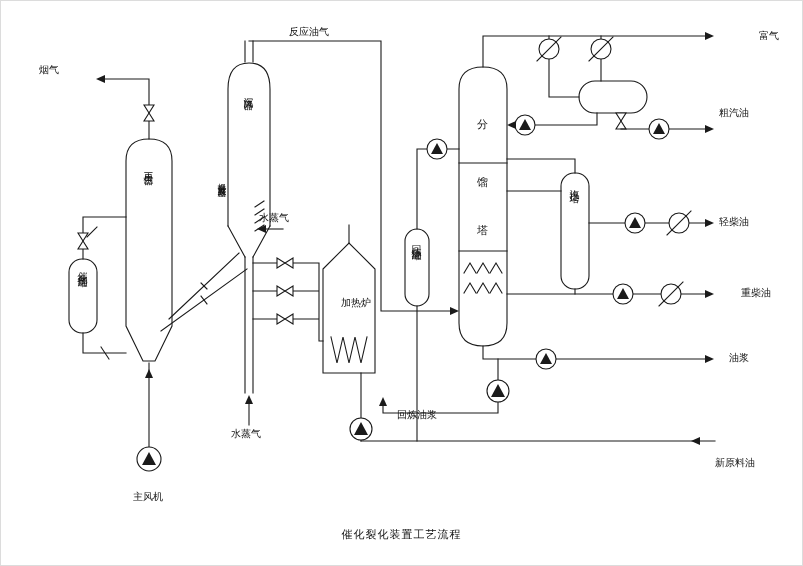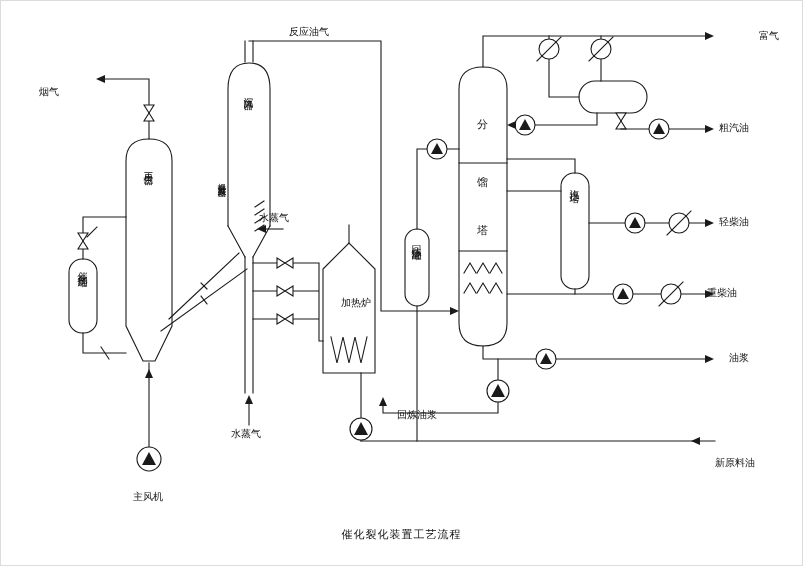--- a/index.html
+++ b/index.html
@@ -162,37 +162,37 @@
       <polygon class="fl" points="382,396 378,405 386,405"></polygon>
     </g>
 
     <g>
       <path class="ln" d="M714,440 L360,440"></path>
       <polygon class="fl" points="690,440 699,436 699,444"></polygon>
     </g>
 
   </svg>
 
-  <div class="lbl" style="left:38px;top:85px">烟气</div>
+  <div class="lbl" style="left:38px;top:63px">烟气</div>
   <div class="vlbl" style="left:140px;top:163px">再生器</div>
   <div class="vlbl" style="left:74px;top:263px">催化剂罐</div>
   <div class="lbl" style="left:132px;top:490px">主风机</div>
   <div class="vlbl" style="left:240px;top:88px">沉降器</div>
   <div class="vlbl small" style="left:214px;top:175px">提升管反应器</div>
   <div class="lbl" style="left:288px;top:25px">反应油气</div>
   <div class="lbl" style="left:258px;top:211px">水蒸气</div>
   <div class="lbl" style="left:230px;top:427px">水蒸气</div>
   <div class="lbl" style="left:340px;top:296px">加热炉</div>
   <div class="vlbl" style="left:408px;top:236px">回炼油罐</div>
   <div class="lbl" style="left:476px;top:118px;font-size:11px">分</div>
   <div class="lbl" style="left:476px;top:176px;font-size:11px">馏</div>
   <div class="lbl" style="left:476px;top:224px;font-size:11px">塔</div>
   <div class="vlbl" style="left:566px;top:180px">汽提塔</div>
   <div class="lbl" style="left:758px;top:29px">富气</div>
-  <div class="lbl" style="left:718px;top:121px">粗汽油</div>
+  <div class="lbl" style="left:718px;top:106px">粗汽油</div>
   <div class="lbl" style="left:718px;top:215px">轻柴油</div>
-  <div class="lbl" style="left:706px;top:286px">重柴油</div>
+  <div class="lbl" style="left:740px;top:286px">重柴油</div>
   <div class="lbl" style="left:728px;top:351px">油浆</div>
   <div class="lbl" style="left:714px;top:456px">新原料油</div>
   <div class="lbl" style="left:396px;top:408px">回炼油浆</div>
   <div class="lbl ttl">催化裂化装置工艺流程</div>
 
 </div>
 
 </body></html>

